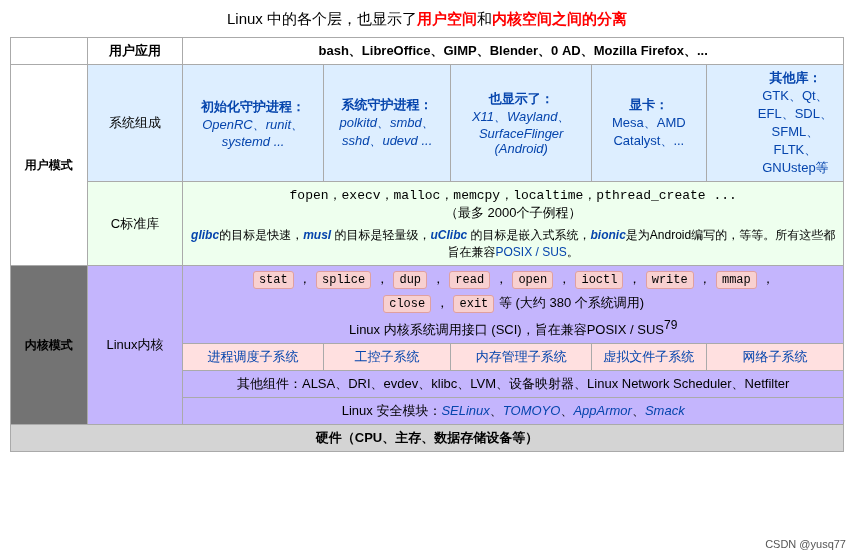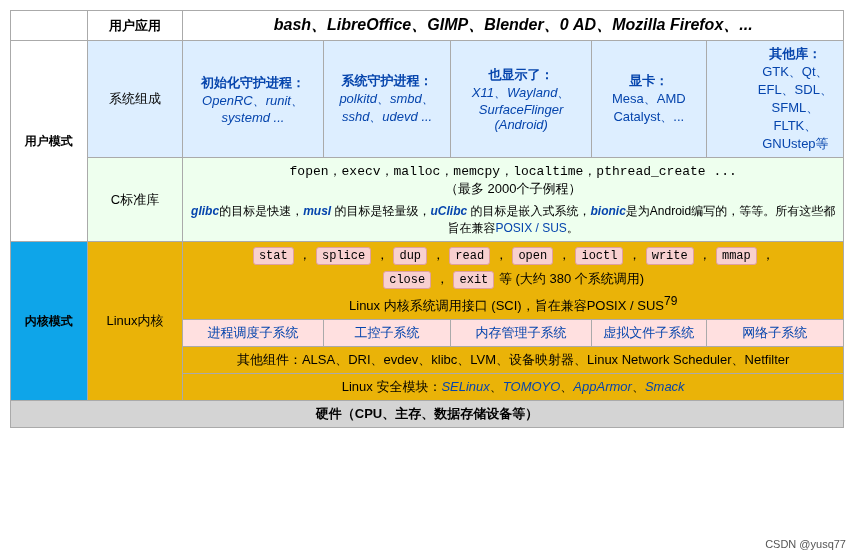--- a/index.html
+++ b/index.html
@@ -46,40 +46,40 @@
       font-size: 12px;
       writing-mode: horizontal-tb;
     }
     
     .user-mode-label {
       background: #fff;
       font-weight: bold;
     }
     
     .kernel-mode-label {
-      background: #0ea5e9;
+      background: #737373;
       font-weight: bold;
       margin-left: 35px;
     }
     
     .header-row td {
       background: #fff;
       font-weight: bold;
     }
     
     .sys-comp-bg {
       background: #ddeeff;
     }
     
     .clib-bg {
       background: #eeffee;
     }
     
     .kernel-sys-bg {
-      background: #eab308;
+      background: #c4b5fd;
     }
     .kernel-sub-bg {
       background: #ffe0e0;
     }
     
     .hardware-bg {
       background: #d4d4d4;
       font-weight: bold;
     }
     .italic { font-style: italic; text-align: right; }
@@ -102,28 +102,31 @@
       bottom: 8px;
       right: 8px;
       font-size: 11px;
       color: #555;
     }
   </style>
 </head>
 <body>
 
 <div class="page-wrapper">
+  <div class="page-title">
+    <span>Linux 中的各个层，也显示了</span><span class="highlight-user">用户空间</span><span>和</span><span class="highlight-kernel">内核空间之间的分离</span>
+  </div>
 
   <table class="main-table">
 
     <tbody>
         <tr class="header-row">
       <td style="width:60px;"></td>
       <td style="width:75px; font-weight:bold;">用户应用</td>
-      <td colspan="5" style="font-size:16px;font-style:italic;">
+      <td colspan="5" style="font-size:13px;">
         <span>bash、LibreOffice、GIMP、Blender、0 AD、Mozilla Firefox、...</span>
       </td>
     </tr>
 
     <tr>
       <td rowspan="2" class="label-cell user-mode-label">
         <span>用户模式</span>
       </td>
       <td class="sys-comp-bg">
         <span>系统组成</span>

